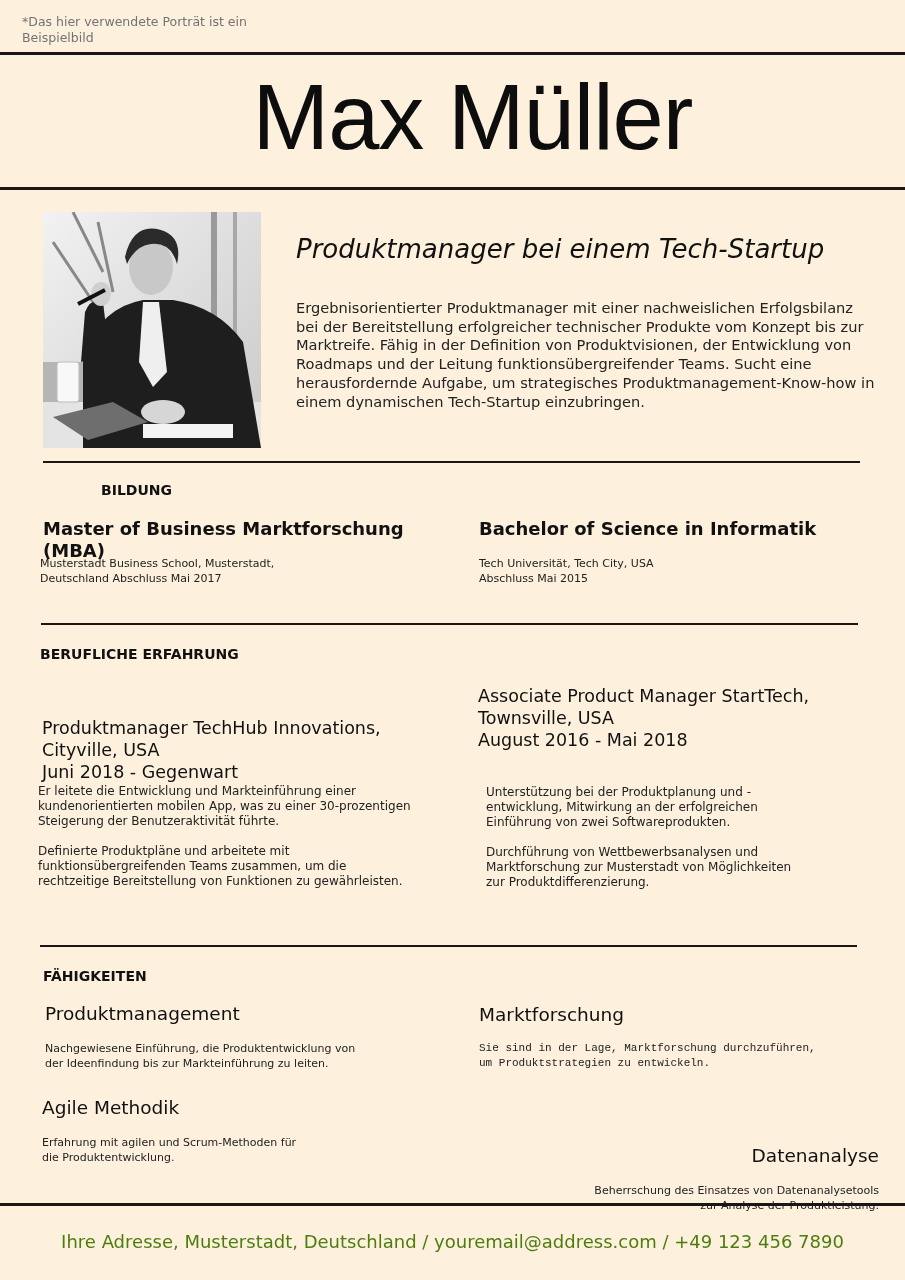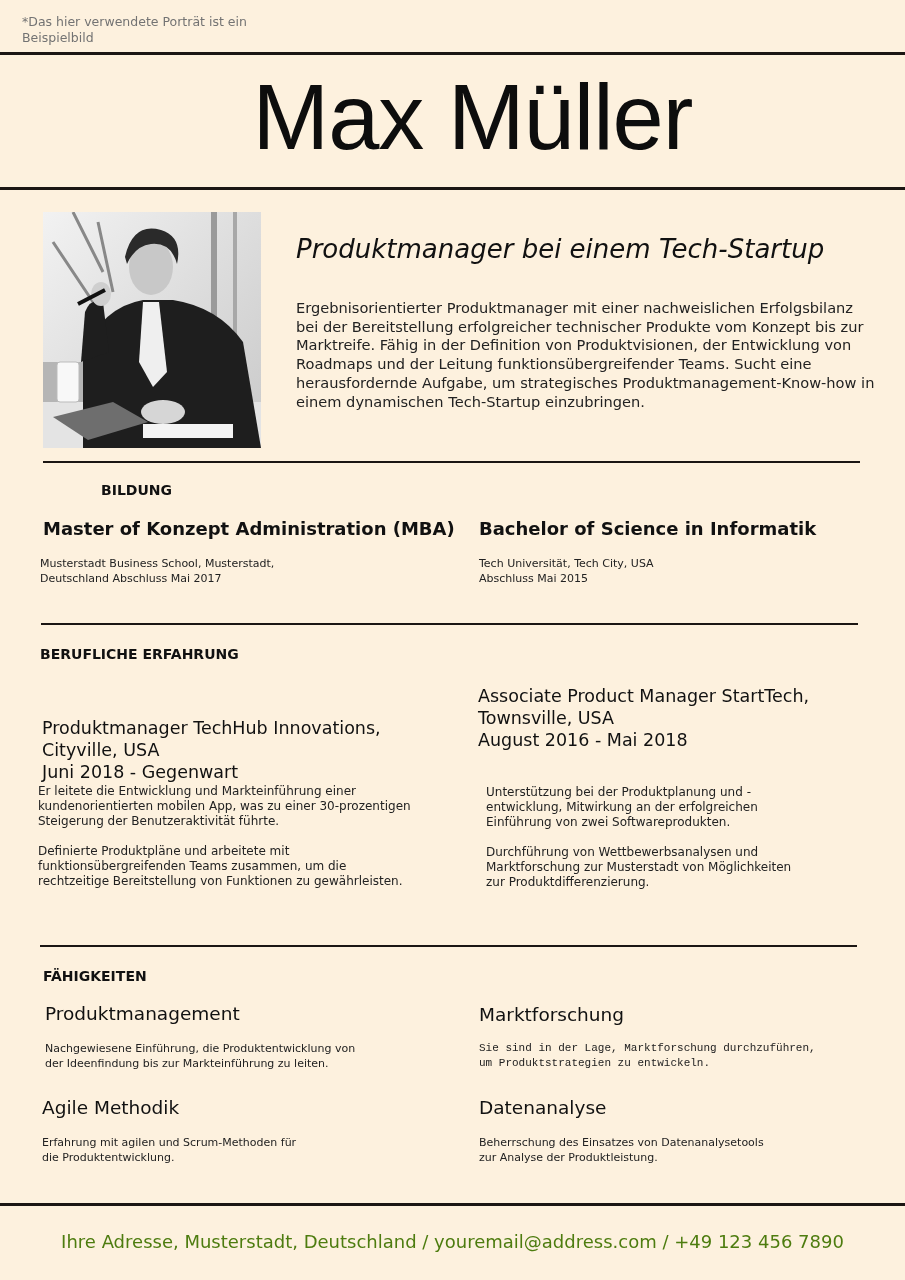--- a/index.html
+++ b/index.html
@@ -69,21 +69,21 @@
 </div>
 
 <div class="abs jobtitle">Produktmanager bei einem Tech-Startup</div>
 <div class="abs summary">Ergebnisorientierter Produktmanager mit einer nachweislichen Erfolgsbilanz bei der Bereitstellung erfolgreicher technischer Produkte vom Konzept bis zur Marktreife. Fähig in der Definition von Produktvisionen, der Entwicklung von Roadmaps und der Leitung funktionsübergreifender Teams. Sucht eine herausfordernde Aufgabe, um strategisches Produktmanagement-Know-how in einem dynamischen Tech-Startup einzubringen.</div>
 
 <div class="rule" style="left:43px;top:461px;width:817px;height:2px;"></div>
 
 <div class="abs sec" style="left:58px;top:482px;margin-left:43px;">BILDUNG</div>
 
 <div class="abs" style="left:43px;top:518px;width:420px;">
-  <div class="h2" style="font-weight:600;">Master of Konzept Administration (MBA)</div>
+  <div class="h2" style="font-weight:600;">Master of Business Marktforschung (MBA)</div>
 </div>
 <div class="abs small" style="left:40px;top:556px;width:400px;">
   <div>Musterstadt Business School, Musterstadt,</div>
   <div>Deutschland Abschluss Mai 2017</div>
 </div>
 
 <div class="abs" style="left:479px;top:518px;width:400px;">
   <div class="h2" style="font-weight:600;">Bachelor of Science in Informatik</div>
 </div>
 <div class="abs small" style="left:479px;top:556px;width:400px;">
@@ -138,21 +138,21 @@
 </div>
 
 <div class="abs" style="left:42px;top:1097px;width:400px;">
   <div class="skill-h">Agile Methodik</div>
   <div class="small" style="margin-top:16px;">
     <div>Erfahrung mit agilen und Scrum-Methoden für</div>
     <div>die Produktentwicklung.</div>
   </div>
 </div>
 
-<div class="abs" style="left:479px;top:1097px;width:400px;">
+<div class="abs" style="left:479px;top:1145px;width:400px;text-align:right;">
   <div class="skill-h">Datenanalyse</div>
   <div class="small" style="margin-top:16px;">
     <div>Beherrschung des Einsatzes von Datenanalysetools</div>
     <div>zur Analyse der Produktleistung.</div>
   </div>
 </div>
 
 <div class="rule" style="left:0;top:1203px;width:905px;height:3px;"></div>
 
 <div class="abs footer">Ihre Adresse, Musterstadt, Deutschland / youremail@address.com / +49 123 456 7890</div>

